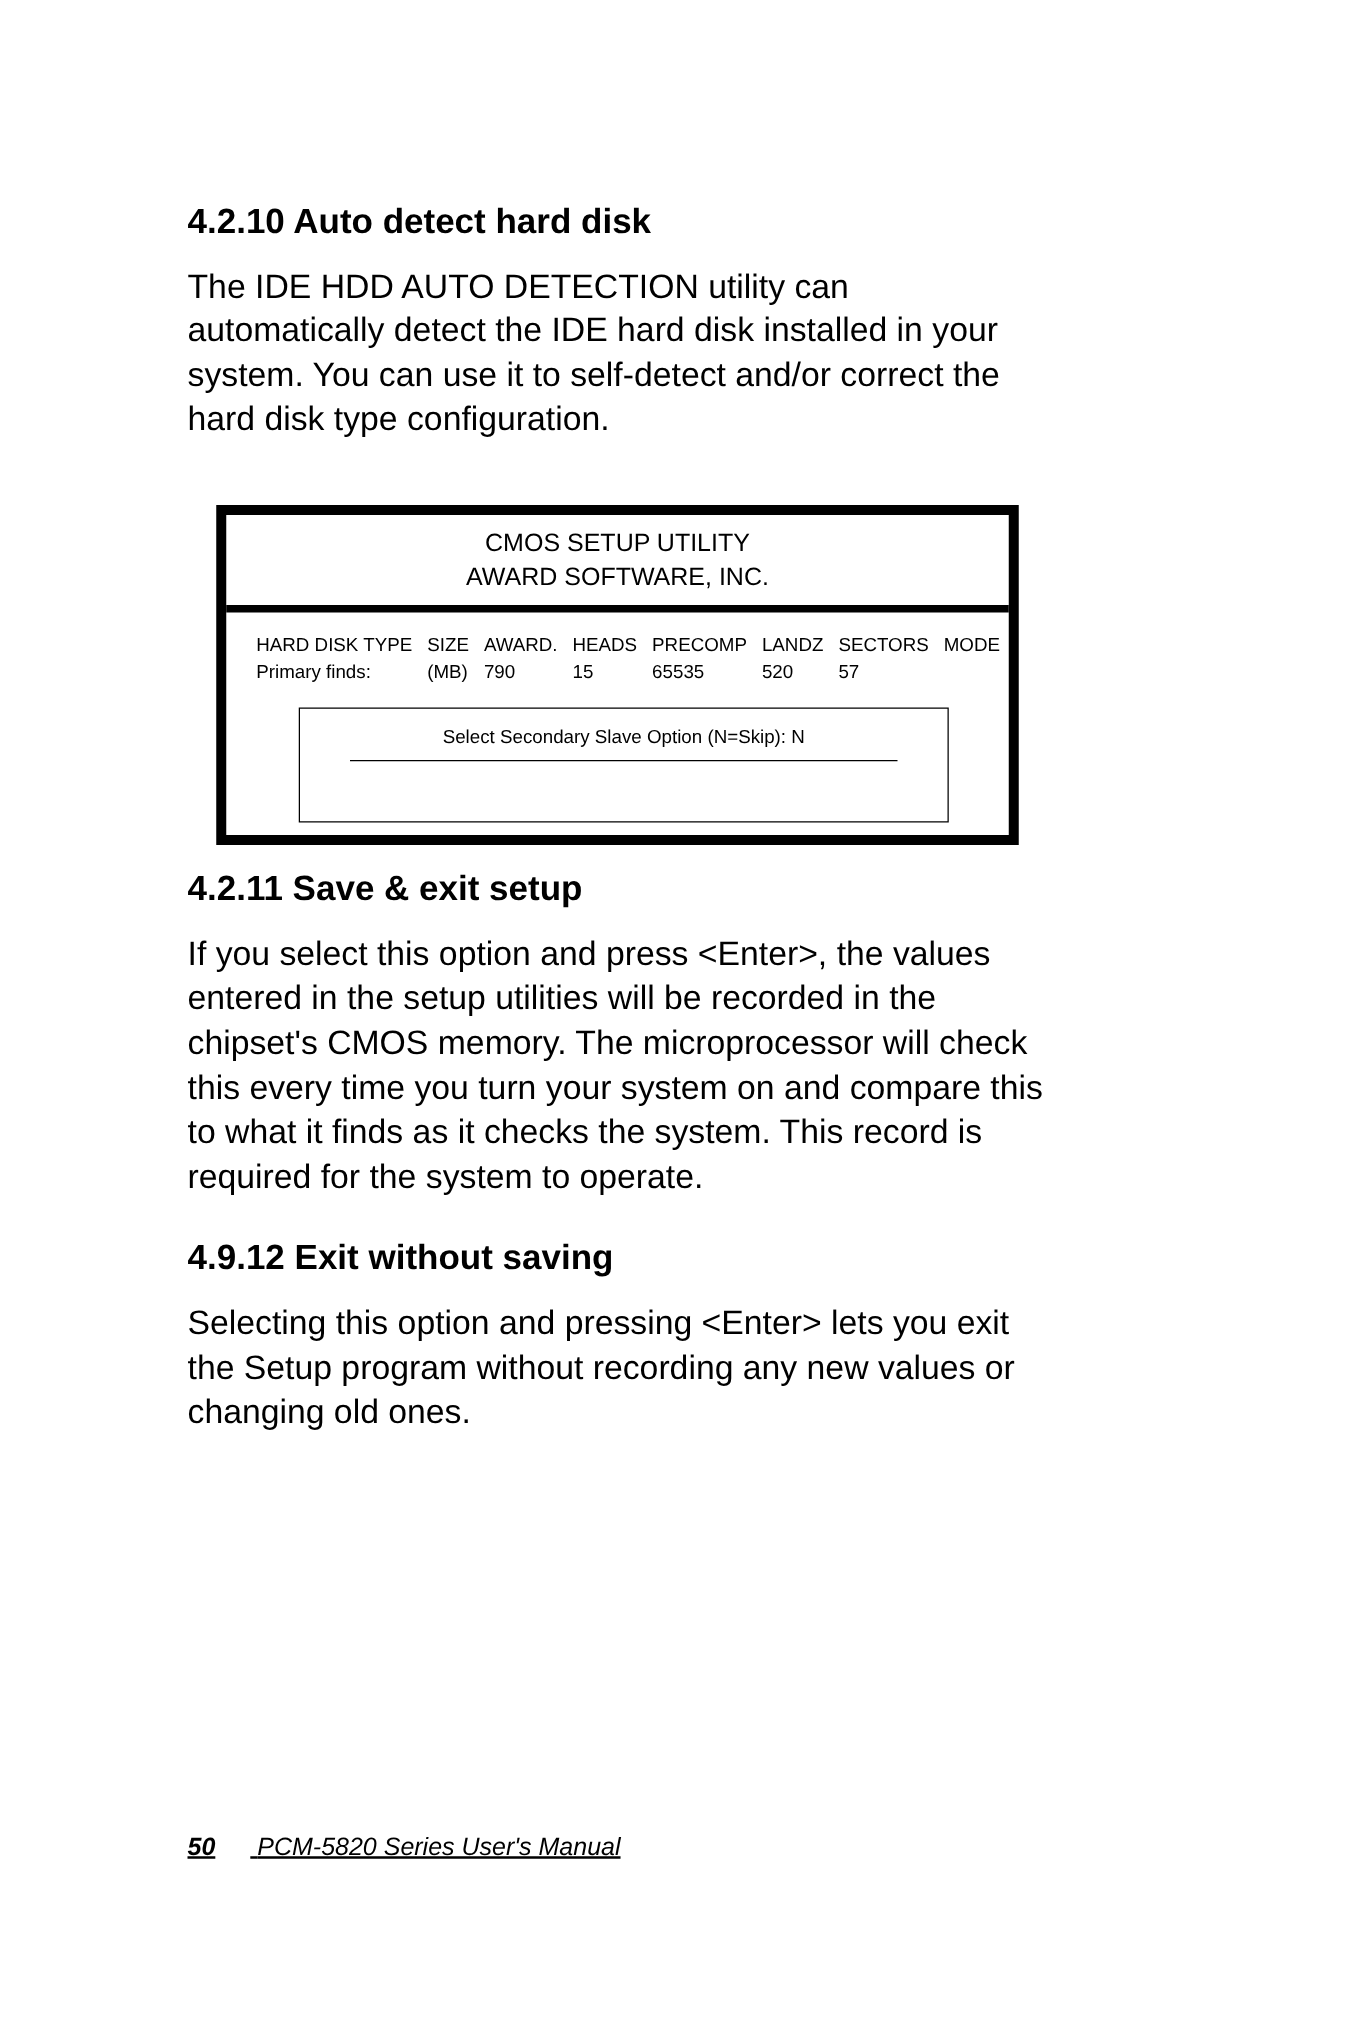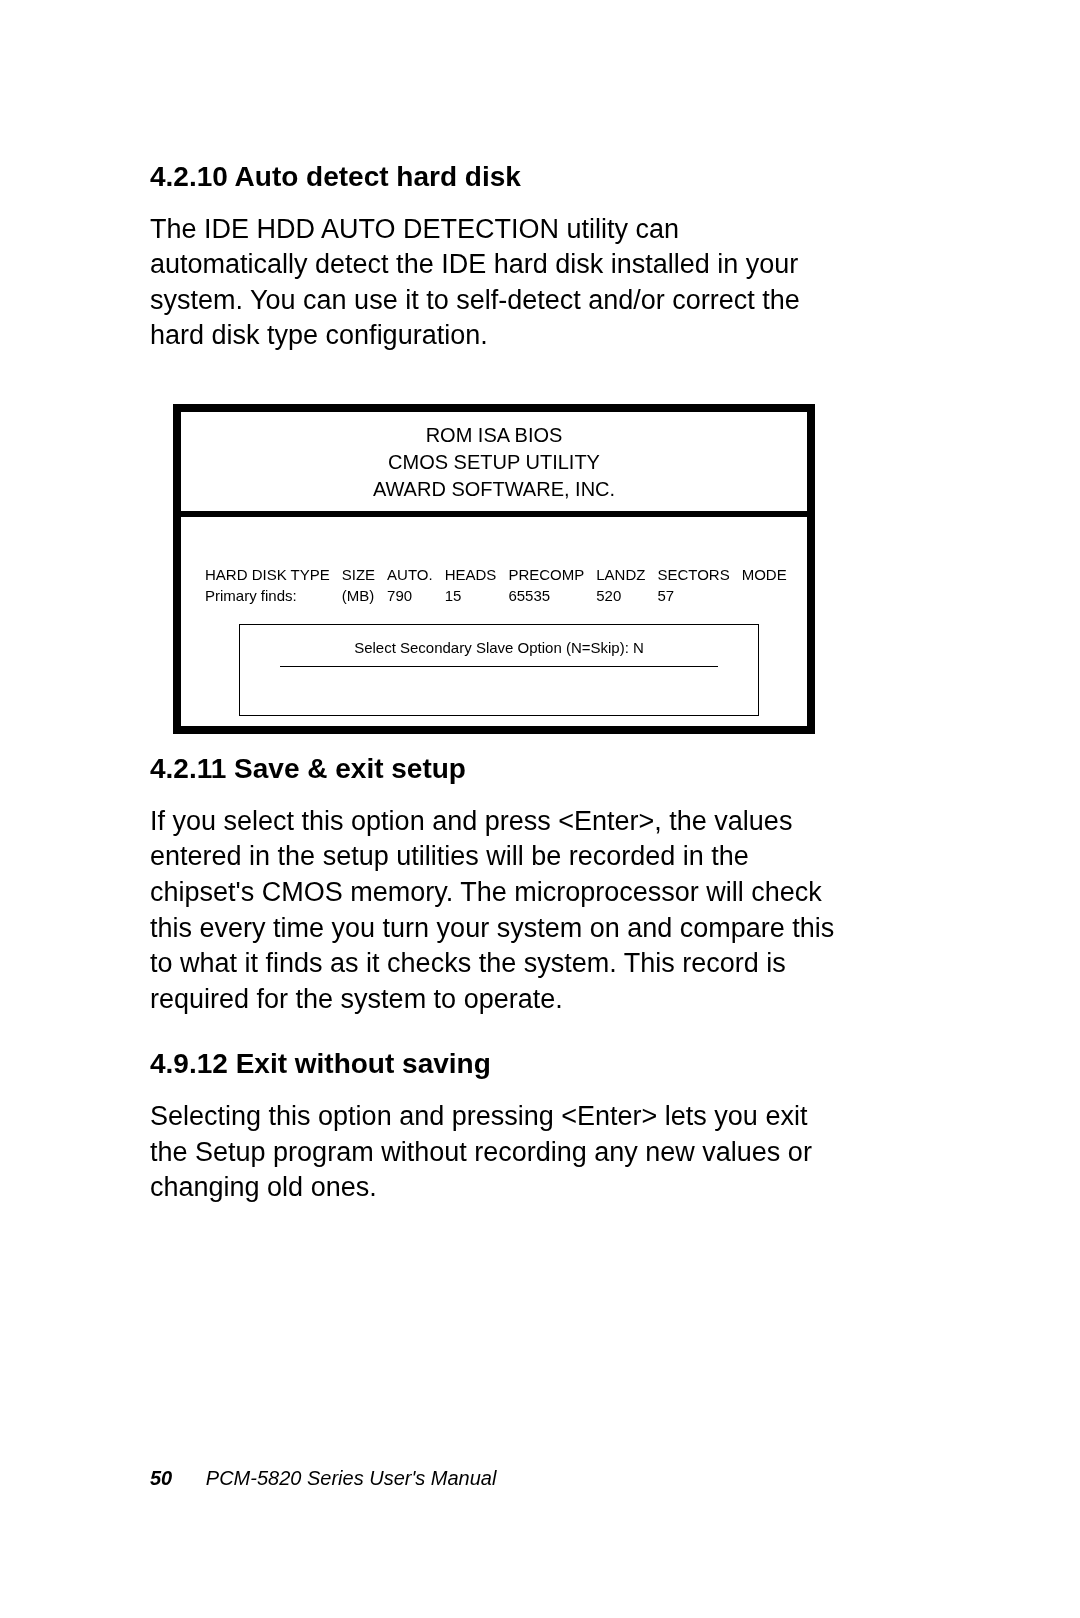--- a/index.html
+++ b/index.html
@@ -34,21 +34,21 @@
     padding: 0;
   }
   .bios-header {
     text-align: center;
     font-size: 20px;
     line-height: 1.35;
     padding: 10px 0 8px 0;
     border-bottom: 6px solid #000;
   }
   .bios-table-wrap {
-    padding: 49px 18px 10px 18px;
+    padding: 18px 18px 10px 18px;
     font-size: 15px;
   }
   table.bios-table {
     border-collapse: collapse;
     width: 100%;
     font-size: 15px;
   }
   table.bios-table th, table.bios-table td {
     text-align: left;
     padding: 0 6px 4px 6px;
@@ -78,52 +78,52 @@
     margin: 72px 0 40px 0;
   }
   .section-gap {
     margin-top: 18px;
   }
   .footer {
     position: absolute;
     left: 150px;
     bottom: 128px;
     font-size: 20px;
+    text-decoration: underline;
   }
   .footer .pg {
     font-weight: bold;
     font-style: italic;
     margin-right: 28px;
   }
   .footer .manual {
     font-style: italic;
   }
 </style>
 </head>
 <body>
 
 <div class="page">
 
   <h2 class="h3">4.2.10 Auto detect hard disk</h2>
   <p class="body-text">The IDE HDD AUTO DETECTION utility can automatically detect the IDE hard disk installed in your system. You can use it to self-detect and/or correct the hard disk type configuration.</p>
 
   <div class="bios-box">
     <div class="bios-header">
-      <div>ROM ISA BIOS</div>
       <div>CMOS SETUP UTILITY</div>
       <div>AWARD SOFTWARE, INC.</div>
     </div>
 
     <div class="bios-table-wrap">
       <table class="bios-table">
         <tbody>
             <tr>
           <th>HARD DISK TYPE</th>
           <th>SIZE</th>
-          <th>AUTO.</th>
+          <th>AWARD.</th>
           <th>HEADS</th>
           <th>PRECOMP</th>
           <th>LANDZ</th>
           <th>SECTORS</th>
           <th>MODE</th>
         </tr>
         <tr>
           <td>Primary finds:</td>
           <td>(MB)</td>
           <td>790</td>

